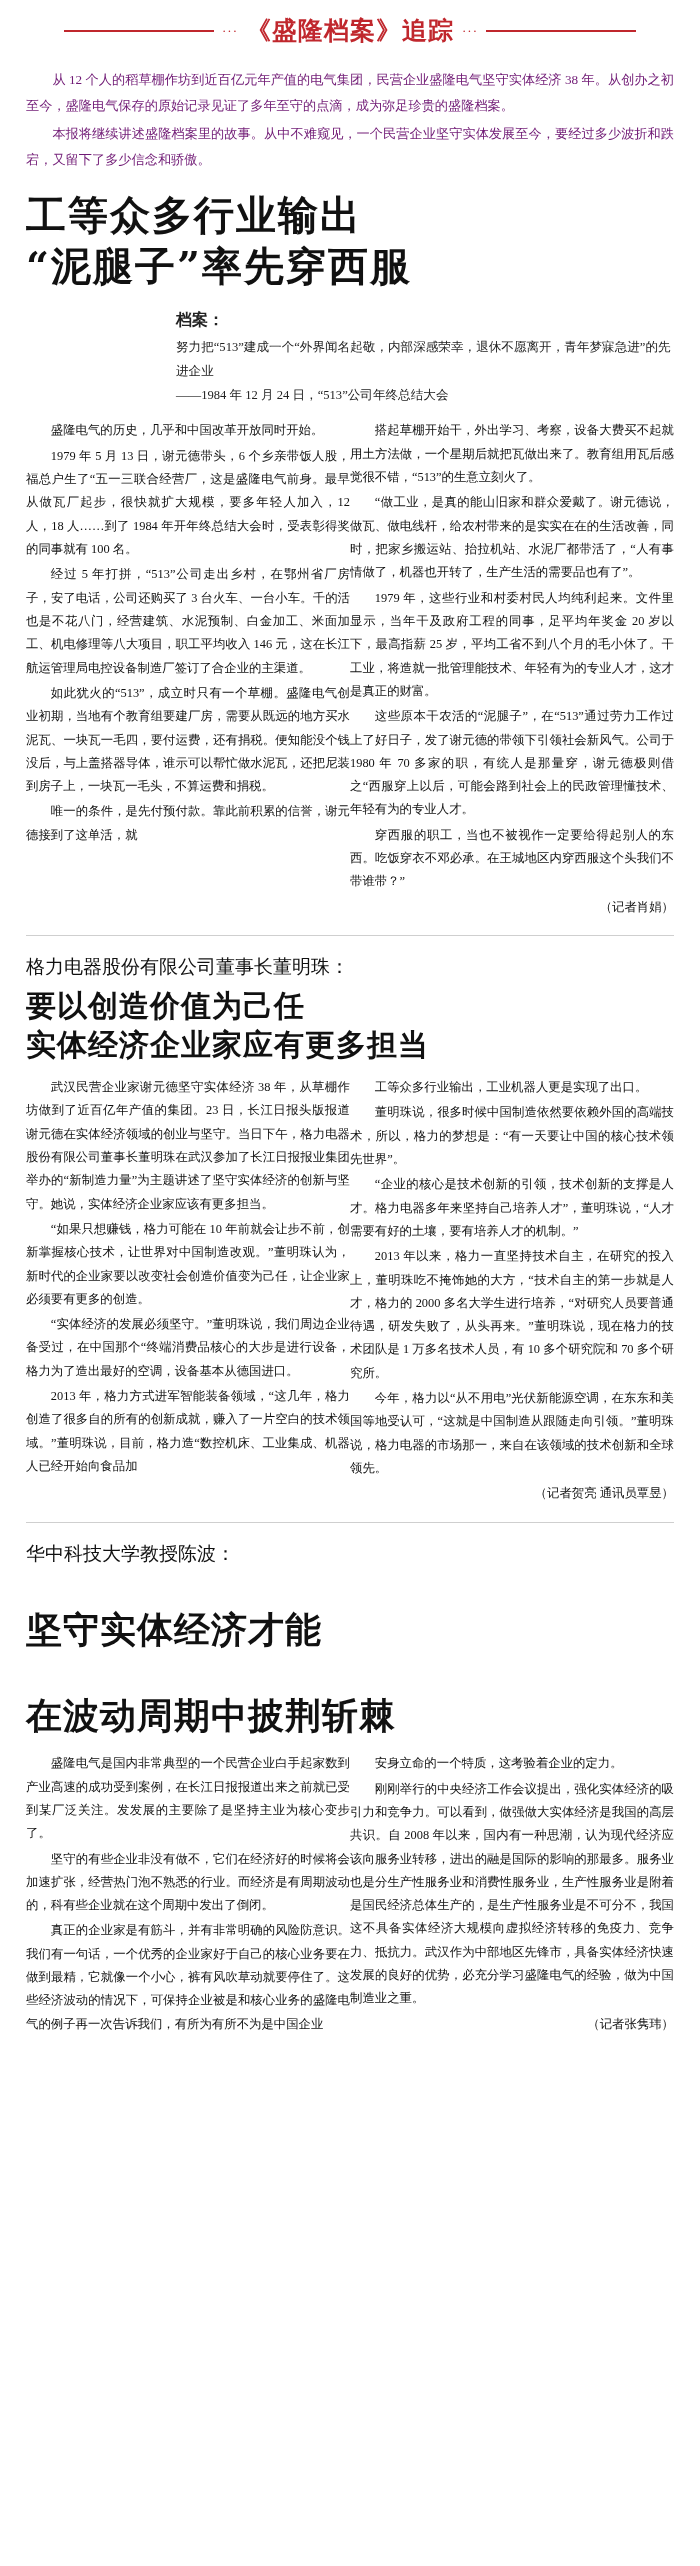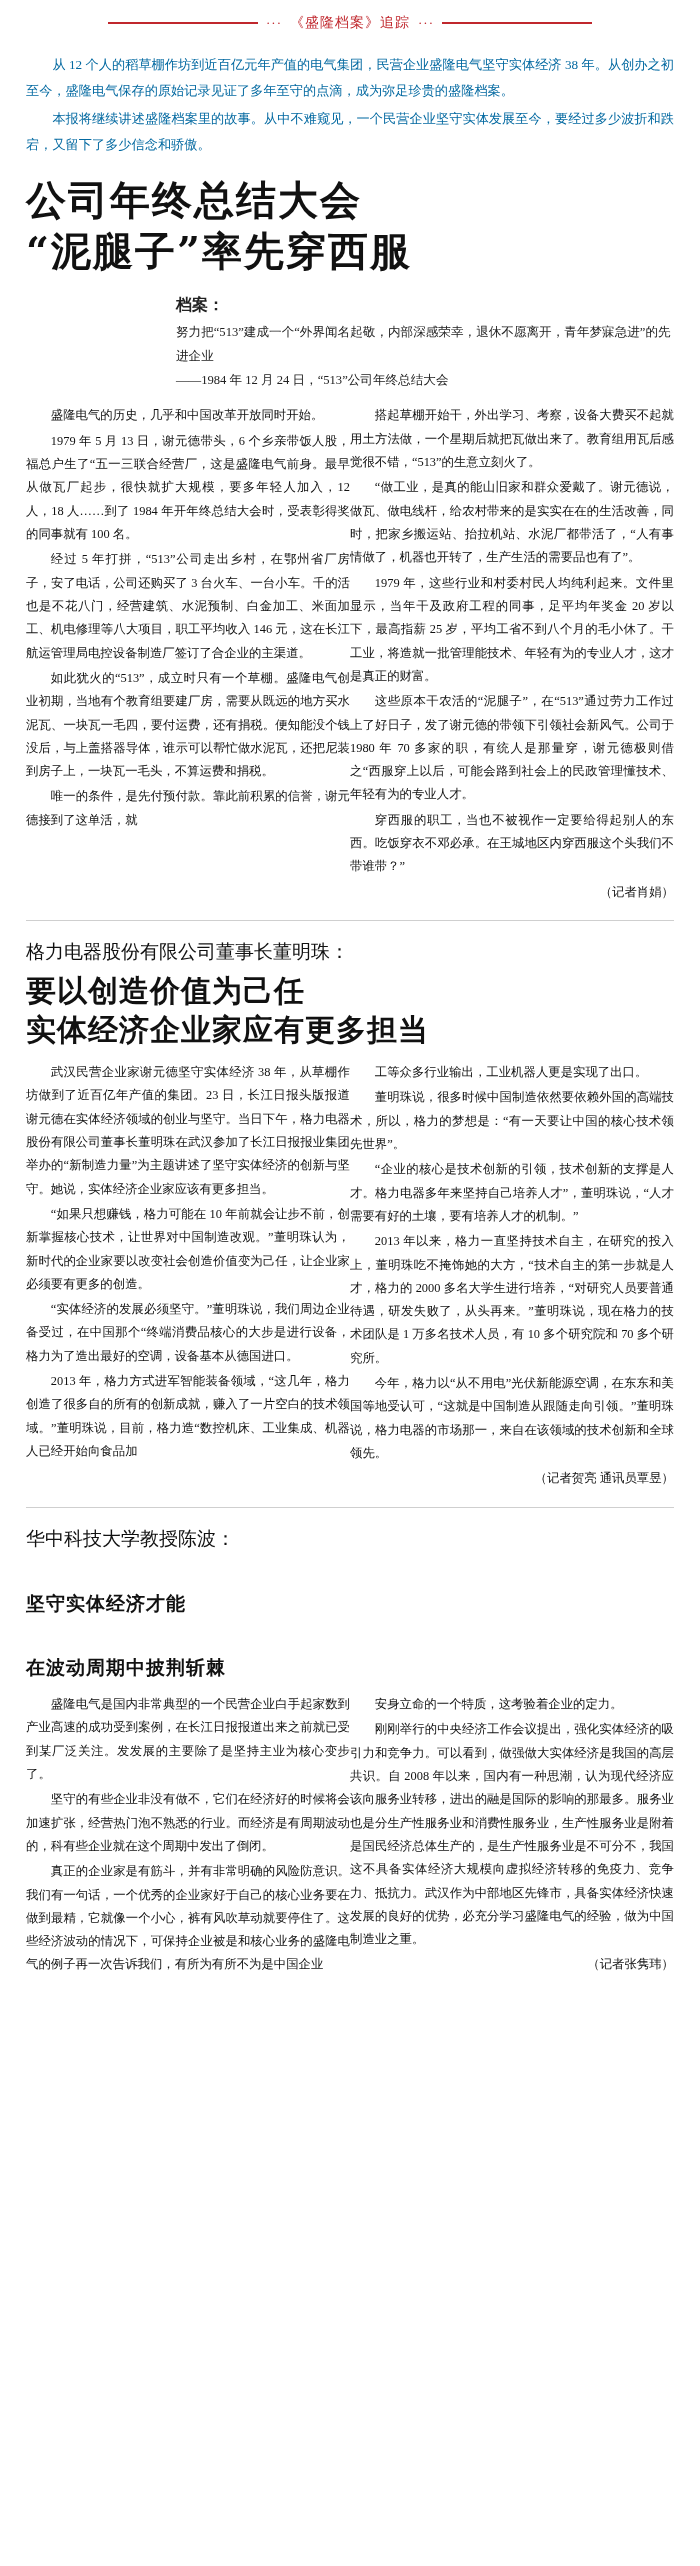--- a/index.html
+++ b/index.html
@@ -4,27 +4,27 @@
 <style>
   html,body{margin:0;padding:0;background:#e9e9e9;}
   body{font-family:"Liberation Serif","DejaVu Serif",serif;}
   .page{width:700px;min-height:2566px;background:#ffffff;margin:0 auto;position:relative;box-sizing:border-box;padding:0 0 20px 0;}
 
   
   .banner{padding:14px 0 6px 0;text-align:center;}
   .banner .rule-wrap{display:flex;align-items:center;justify-content:center;gap:8px;}
   .banner .rule{height:2px;background:#c0272d;flex:0 0 150px;}
   .banner .dots{color:#c0272d;font-size:13px;letter-spacing:1px;}
-  .banner .title{color:#c0272d;font-size:14px;font-weight:normal;letter-spacing:1px;white-space:nowrap;
+  .banner .title{color:#c0272d;font-size:25px;font-weight:bold;letter-spacing:1px;white-space:nowrap;
     font-family:"DejaVu Serif",serif;}
 
   .wrap{padding:0 26px;box-sizing:border-box;}
 
   
-  .lead{font-size:13.2px;line-height:1.95;color:#0369a1;text-align:justify;margin:14px 0 6px 0;}
+  .lead{font-size:13.2px;line-height:1.95;color:#701a75;text-align:justify;margin:14px 0 6px 0;}
   .lead p{margin:0 0 3px 0;text-indent:2em;}
 
   
   .headline{margin:16px 0 10px 0;}
   .headline .h1{font-size:40px;font-weight:bold;color:#111;letter-spacing:2px;line-height:1.28;
     font-family:"DejaVu Serif",serif;}
   .headline .h2{font-size:40px;font-weight:bold;color:#111;letter-spacing:2px;line-height:1.28;
     font-family:"DejaVu Serif",serif;}
 
   
@@ -37,21 +37,21 @@
   .cols2{display:flex;margin-top:12px;}
   .cols2 .col{flex:1 1 0;font-size:12.4px;line-height:1.88;color:#111;text-align:justify;}
   .cols2 .col p{margin:0 0 2px 0;text-indent:2em;}
   .byline{text-align:right;margin-top:0;font-size:12.4px;}
   .hr-thin{border:0;border-top:1px solid #cfcfcf;margin:16px 0 0 0;}
 
   
   .sec-kicker{font-size:19px;color:#111;margin:18px 0 6px 0;font-family:Liberation Mono, monospace;}
   .sec-h{font-size:30px;font-weight:bold;color:#111;line-height:1.3;letter-spacing:1px;
     font-family:Liberation Sans, sans-serif;}
-  .sec-h.small{font-size:19px;margin-top:40px;}
+  .sec-h.small{font-size:36px;margin-top:40px;}
 </style>
 </head>
 <body>
 
 <div class="page">
 
   <div class="banner">
     <div class="rule-wrap">
       <span class="rule"></span>
       <span class="dots">···</span>
@@ -64,21 +64,21 @@
   <div class="wrap">
 
     <div>
 
       <div class="lead">
         <p>从 12 个人的稻草棚作坊到近百亿元年产值的电气集团，民营企业盛隆电气坚守实体经济 38 年。从创办之初至今，盛隆电气保存的原始记录见证了多年至守的点滴，成为弥足珍贵的盛隆档案。</p>
         <p>本报将继续讲述盛隆档案里的故事。从中不难窥见，一个民营企业坚守实体发展至今，要经过多少波折和跌宕，又留下了多少信念和骄傲。</p>
       </div>
 
       <div class="headline">
-        <div class="h1">公司年终总结大会</div>
+        <div class="h1">工等众多行业输出</div>
         <div class="h2">“泥腿子”率先穿西服</div>
       </div>
 
       <div class="archive">
         <div class="lbl">档案：</div>
         <div class="body">努力把“513”建成一个“外界闻名起敬，内部深感荣幸，退休不愿离开，青年梦寐急进”的先进企业</div>
         <div class="src">——1984 年 12 月 24 日，“513”公司年终总结大会</div>
       </div>
 
       <div class="cols2">

